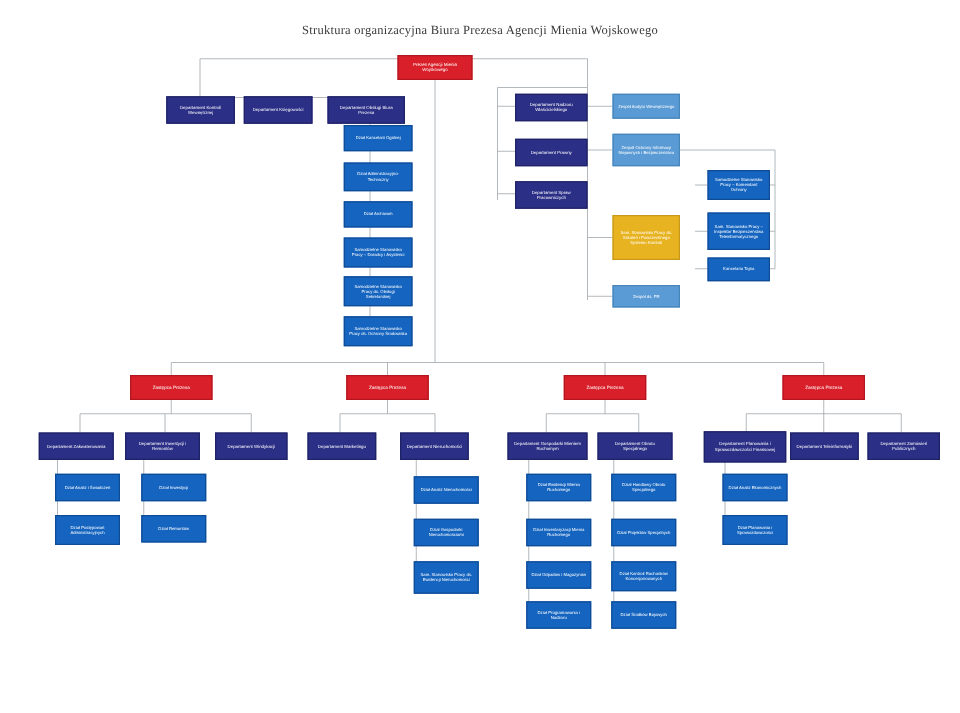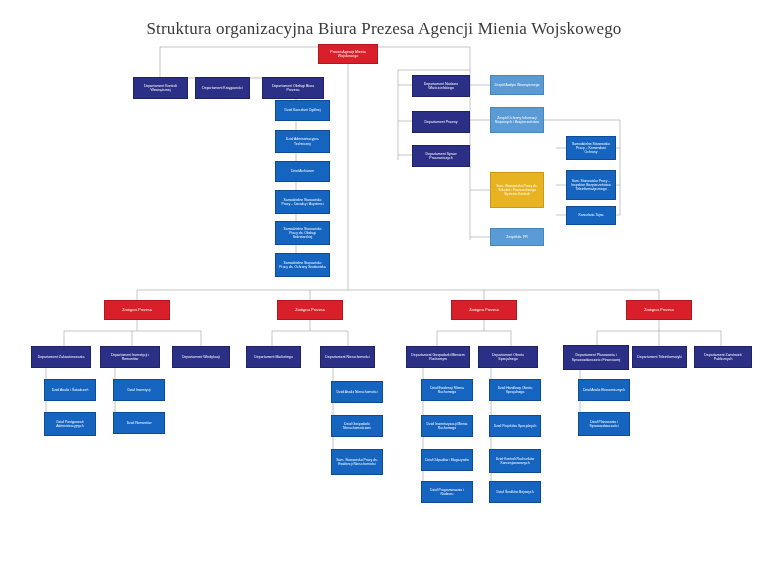--- a/index.html
+++ b/index.html
@@ -36,21 +36,21 @@
   .navy     { background:#2b2f86; border:1px solid #1f2366; }
   .blue     { background:#1565c0; border:1px solid #0f4c96; }
   .lightblue{ background:#5b9bd5; border:1px solid #4785bb; }
   .yellow   { background:#e8b320; border:1px solid #c9991a; }
 
   .t-title {
     position:absolute;
     left:0; right:0; top:19px;
     text-align:center;
     font-family:"Liberation Serif", serif;
-    font-size:17px;
+    font-size:10px;
     color:#3a3a3a;
     letter-spacing:0.2px;
     z-index:3;
   }
 
   
   .fs-root { font-size:3.6px; }
   .fs-dept { font-size:3.5px; }
   .fs-sub  { font-size:3.4px; }
   .fs-vp   { font-size:3.7px; }

